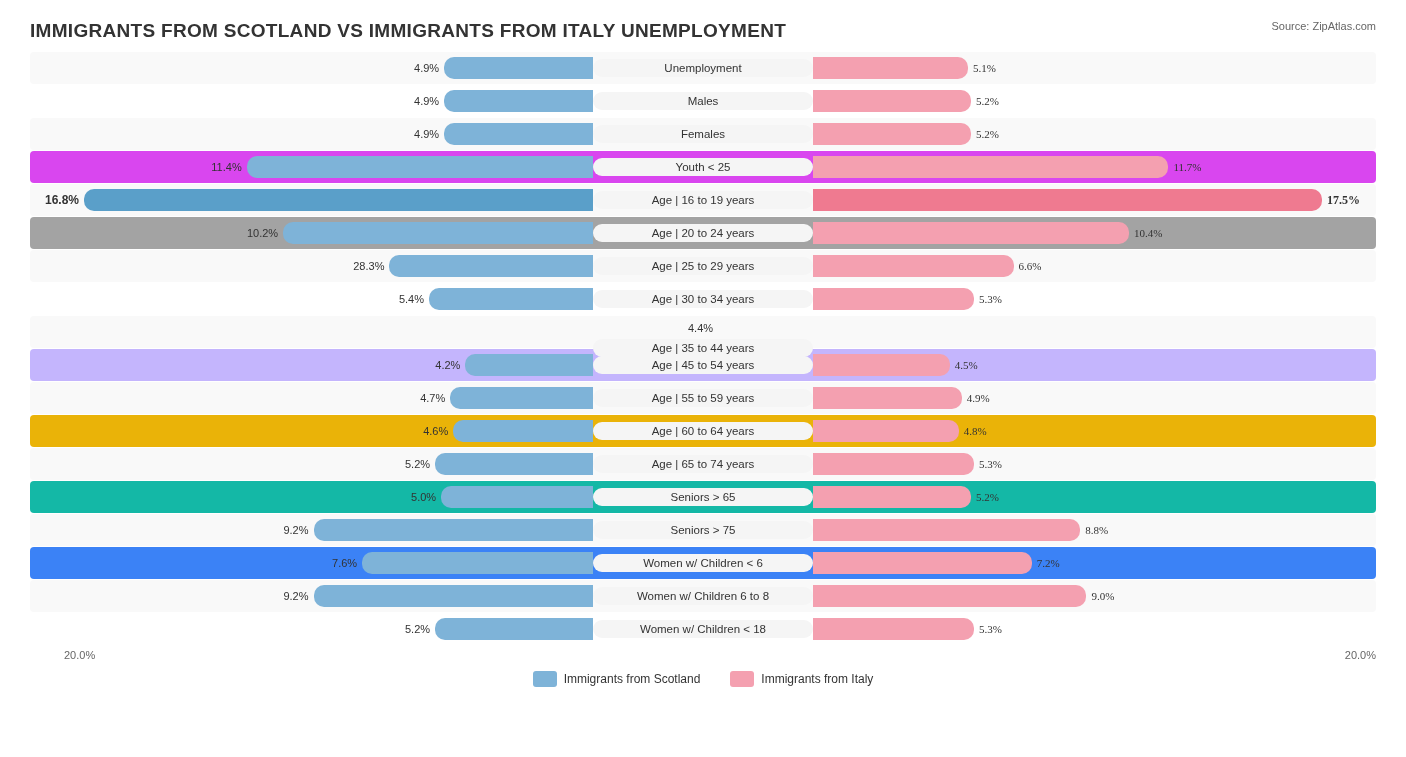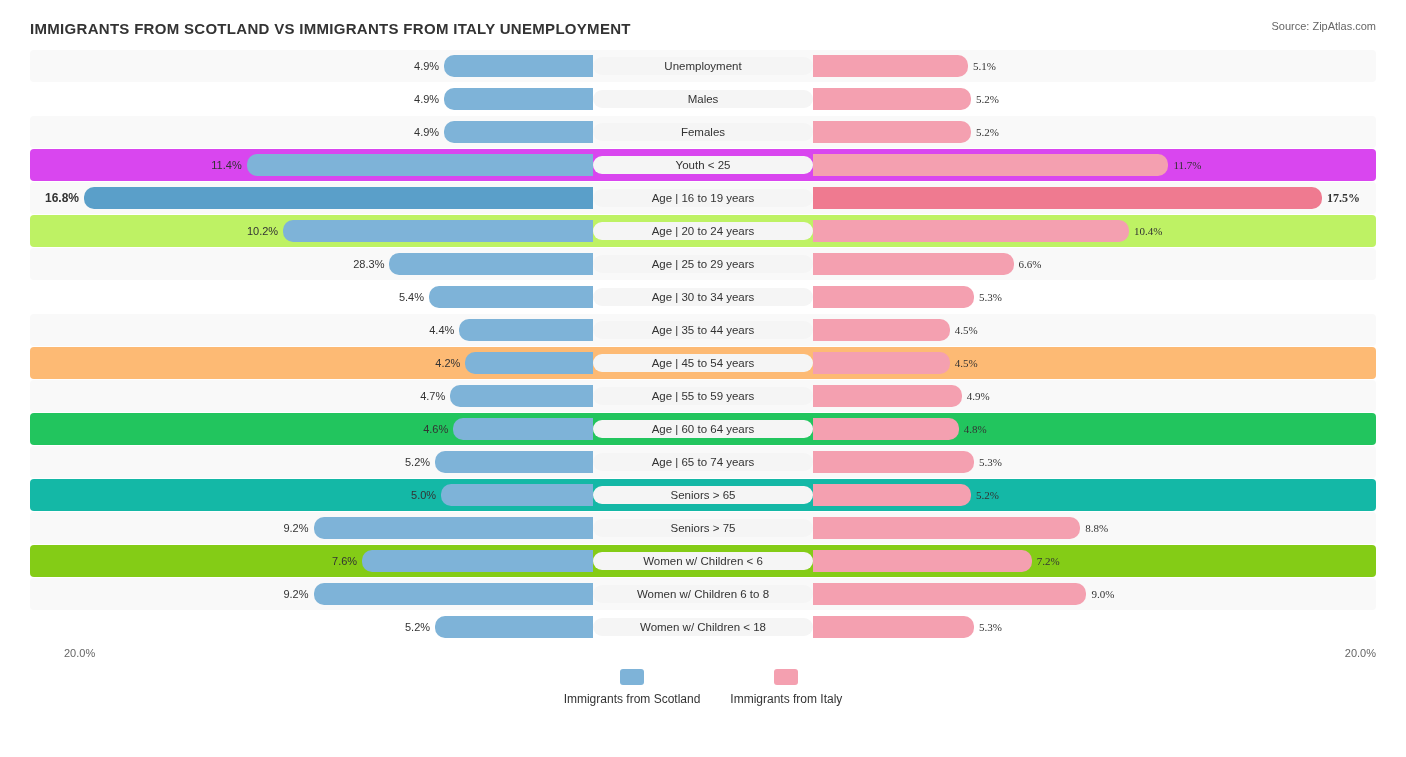--- a/index.html
+++ b/index.html
@@ -8,21 +8,21 @@
       background: #fff;
       width: 1406px;
       min-height: 757px;
     }
     .chart-container {
       width: 1406px;
       padding: 20px 30px 30px 30px;
       background: #fff;
     }
     .chart-title {
-      font-size: 15px;
+      font-size: 19px;
       font-weight: bold;
       text-transform: uppercase;
       color: #333;
       margin-bottom: 4px;
       letter-spacing: 0.3px;
     }
     .source-text {
       font-size: 11px;
       color: #666;
       text-align: right;
@@ -117,21 +117,20 @@
       align-items: center;
       gap: 30px;
       margin-top: 10px;
     }
     .legend-item {
       display: flex;
       align-items: center;
       gap: 7px;
       font-size: 12px;
       color: #333;
-      flex-direction: column;
     }
     .legend-swatch {
       width: 24px;
       height: 16px;
       border-radius: 3px;
     }
     .axis-labels {
       display: flex;
       justify-content: space-between;
       padding: 0 0px;
@@ -201,21 +200,21 @@
         <div class="left-section">
           <span class="bar-value-left">16.8%</span>
           <div class="bar-blue" style="width: 91.3043%; max-width: calc(100% - 50px); background: rgb(90, 159, 201);"></div>
         </div>
         <div class="center-label" style="font-weight: normal;">Age | 16 to 19 years</div>
         <div class="right-section">
           <div class="bar-pink" style="width: 95.1087%; max-width: calc(100% - 50px); background: rgb(239, 122, 144);"></div>
           <span class="bar-value-right">17.5%</span>
         </div>
       </div>
-      <div class="row-wrapper" style="background: #bef264; border-radius: 4px; padding: 1px 4px;">
+      <div class="row-wrapper" style="background: #a3a3a3; border-radius: 4px; padding: 1px 4px;">
         <div class="left-section">
           <span class="bar-value-left">10.2%</span>
           <div class="bar-blue" style="width: 55.4348%; max-width: calc(100% - 50px);"></div>
         </div>
         <div class="center-label">Age | 20 to 24 years</div>
         <div class="right-section">
           <div class="bar-pink" style="width: 56.5217%; max-width: calc(100% - 50px);"></div>
           <span class="bar-value-right">10.4%</span>
         </div>
       </div>
@@ -234,32 +233,32 @@
         <div class="left-section">
           <span class="bar-value-left">5.4%</span>
           <div class="bar-blue" style="width: 29.3478%; max-width: calc(100% - 50px);"></div>
         </div>
         <div class="center-label">Age | 30 to 34 years</div>
         <div class="right-section">
           <div class="bar-pink" style="width: 28.8043%; max-width: calc(100% - 50px);"></div>
           <span class="bar-value-right">5.3%</span>
         </div>
       </div>
-      <div class="row-wrapper" style="background: rgb(249, 249, 249); border-radius: 4px; padding: 1px 4px;">
+      <div class="row-wrapper" style="background: rgb(249, 249, 249); border-radius: 4px; padding: 1px 4px; flex-direction: column;">
         <div class="left-section">
           <span class="bar-value-left">4.4%</span>
           <div class="bar-blue" style="width: 23.913%; max-width: calc(100% - 50px);"></div>
         </div>
         <div class="center-label">Age | 35 to 44 years</div>
         <div class="right-section">
           <div class="bar-pink" style="width: 24.4565%; max-width: calc(100% - 50px);"></div>
           <span class="bar-value-right">4.5%</span>
         </div>
       </div>
-      <div class="row-wrapper" style="background: #fdba74; border-radius: 4px; padding: 1px 4px;">
+      <div class="row-wrapper" style="background: #c4b5fd; border-radius: 4px; padding: 1px 4px;">
         <div class="left-section">
           <span class="bar-value-left">4.2%</span>
           <div class="bar-blue" style="width: 22.8261%; max-width: calc(100% - 50px);"></div>
         </div>
         <div class="center-label">Age | 45 to 54 years</div>
         <div class="right-section">
           <div class="bar-pink" style="width: 24.4565%; max-width: calc(100% - 50px);"></div>
           <span class="bar-value-right">4.5%</span>
         </div>
       </div>
@@ -267,21 +266,21 @@
         <div class="left-section">
           <span class="bar-value-left">4.7%</span>
           <div class="bar-blue" style="width: 25.5435%; max-width: calc(100% - 50px);"></div>
         </div>
         <div class="center-label">Age | 55 to 59 years</div>
         <div class="right-section">
           <div class="bar-pink" style="width: 26.6304%; max-width: calc(100% - 50px);"></div>
           <span class="bar-value-right">4.9%</span>
         </div>
       </div>
-      <div class="row-wrapper" style="background: #22c55e; border-radius: 4px; padding: 1px 4px;">
+      <div class="row-wrapper" style="background: #eab308; border-radius: 4px; padding: 1px 4px;">
         <div class="left-section">
           <span class="bar-value-left">4.6%</span>
           <div class="bar-blue" style="width: 25%; max-width: calc(100% - 50px);"></div>
         </div>
         <div class="center-label">Age | 60 to 64 years</div>
         <div class="right-section">
           <div class="bar-pink" style="width: 26.087%; max-width: calc(100% - 50px);"></div>
           <span class="bar-value-right">4.8%</span>
         </div>
       </div>
@@ -311,21 +310,21 @@
         <div class="left-section">
           <span class="bar-value-left">9.2%</span>
           <div class="bar-blue" style="width: 50%; max-width: calc(100% - 50px);"></div>
         </div>
         <div class="center-label">Seniors &gt; 75</div>
         <div class="right-section">
           <div class="bar-pink" style="width: 47.8261%; max-width: calc(100% - 50px);"></div>
           <span class="bar-value-right">8.8%</span>
         </div>
       </div>
-      <div class="row-wrapper" style="background: #84cc16; border-radius: 4px; padding: 1px 4px;">
+      <div class="row-wrapper" style="background: #3b82f6; border-radius: 4px; padding: 1px 4px;">
         <div class="left-section">
           <span class="bar-value-left">7.6%</span>
           <div class="bar-blue" style="width: 41.3043%; max-width: calc(100% - 50px);"></div>
         </div>
         <div class="center-label">Women w/ Children &lt; 6</div>
         <div class="right-section">
           <div class="bar-pink" style="width: 39.1304%; max-width: calc(100% - 50px);"></div>
           <span class="bar-value-right">7.2%</span>
         </div>
       </div>

